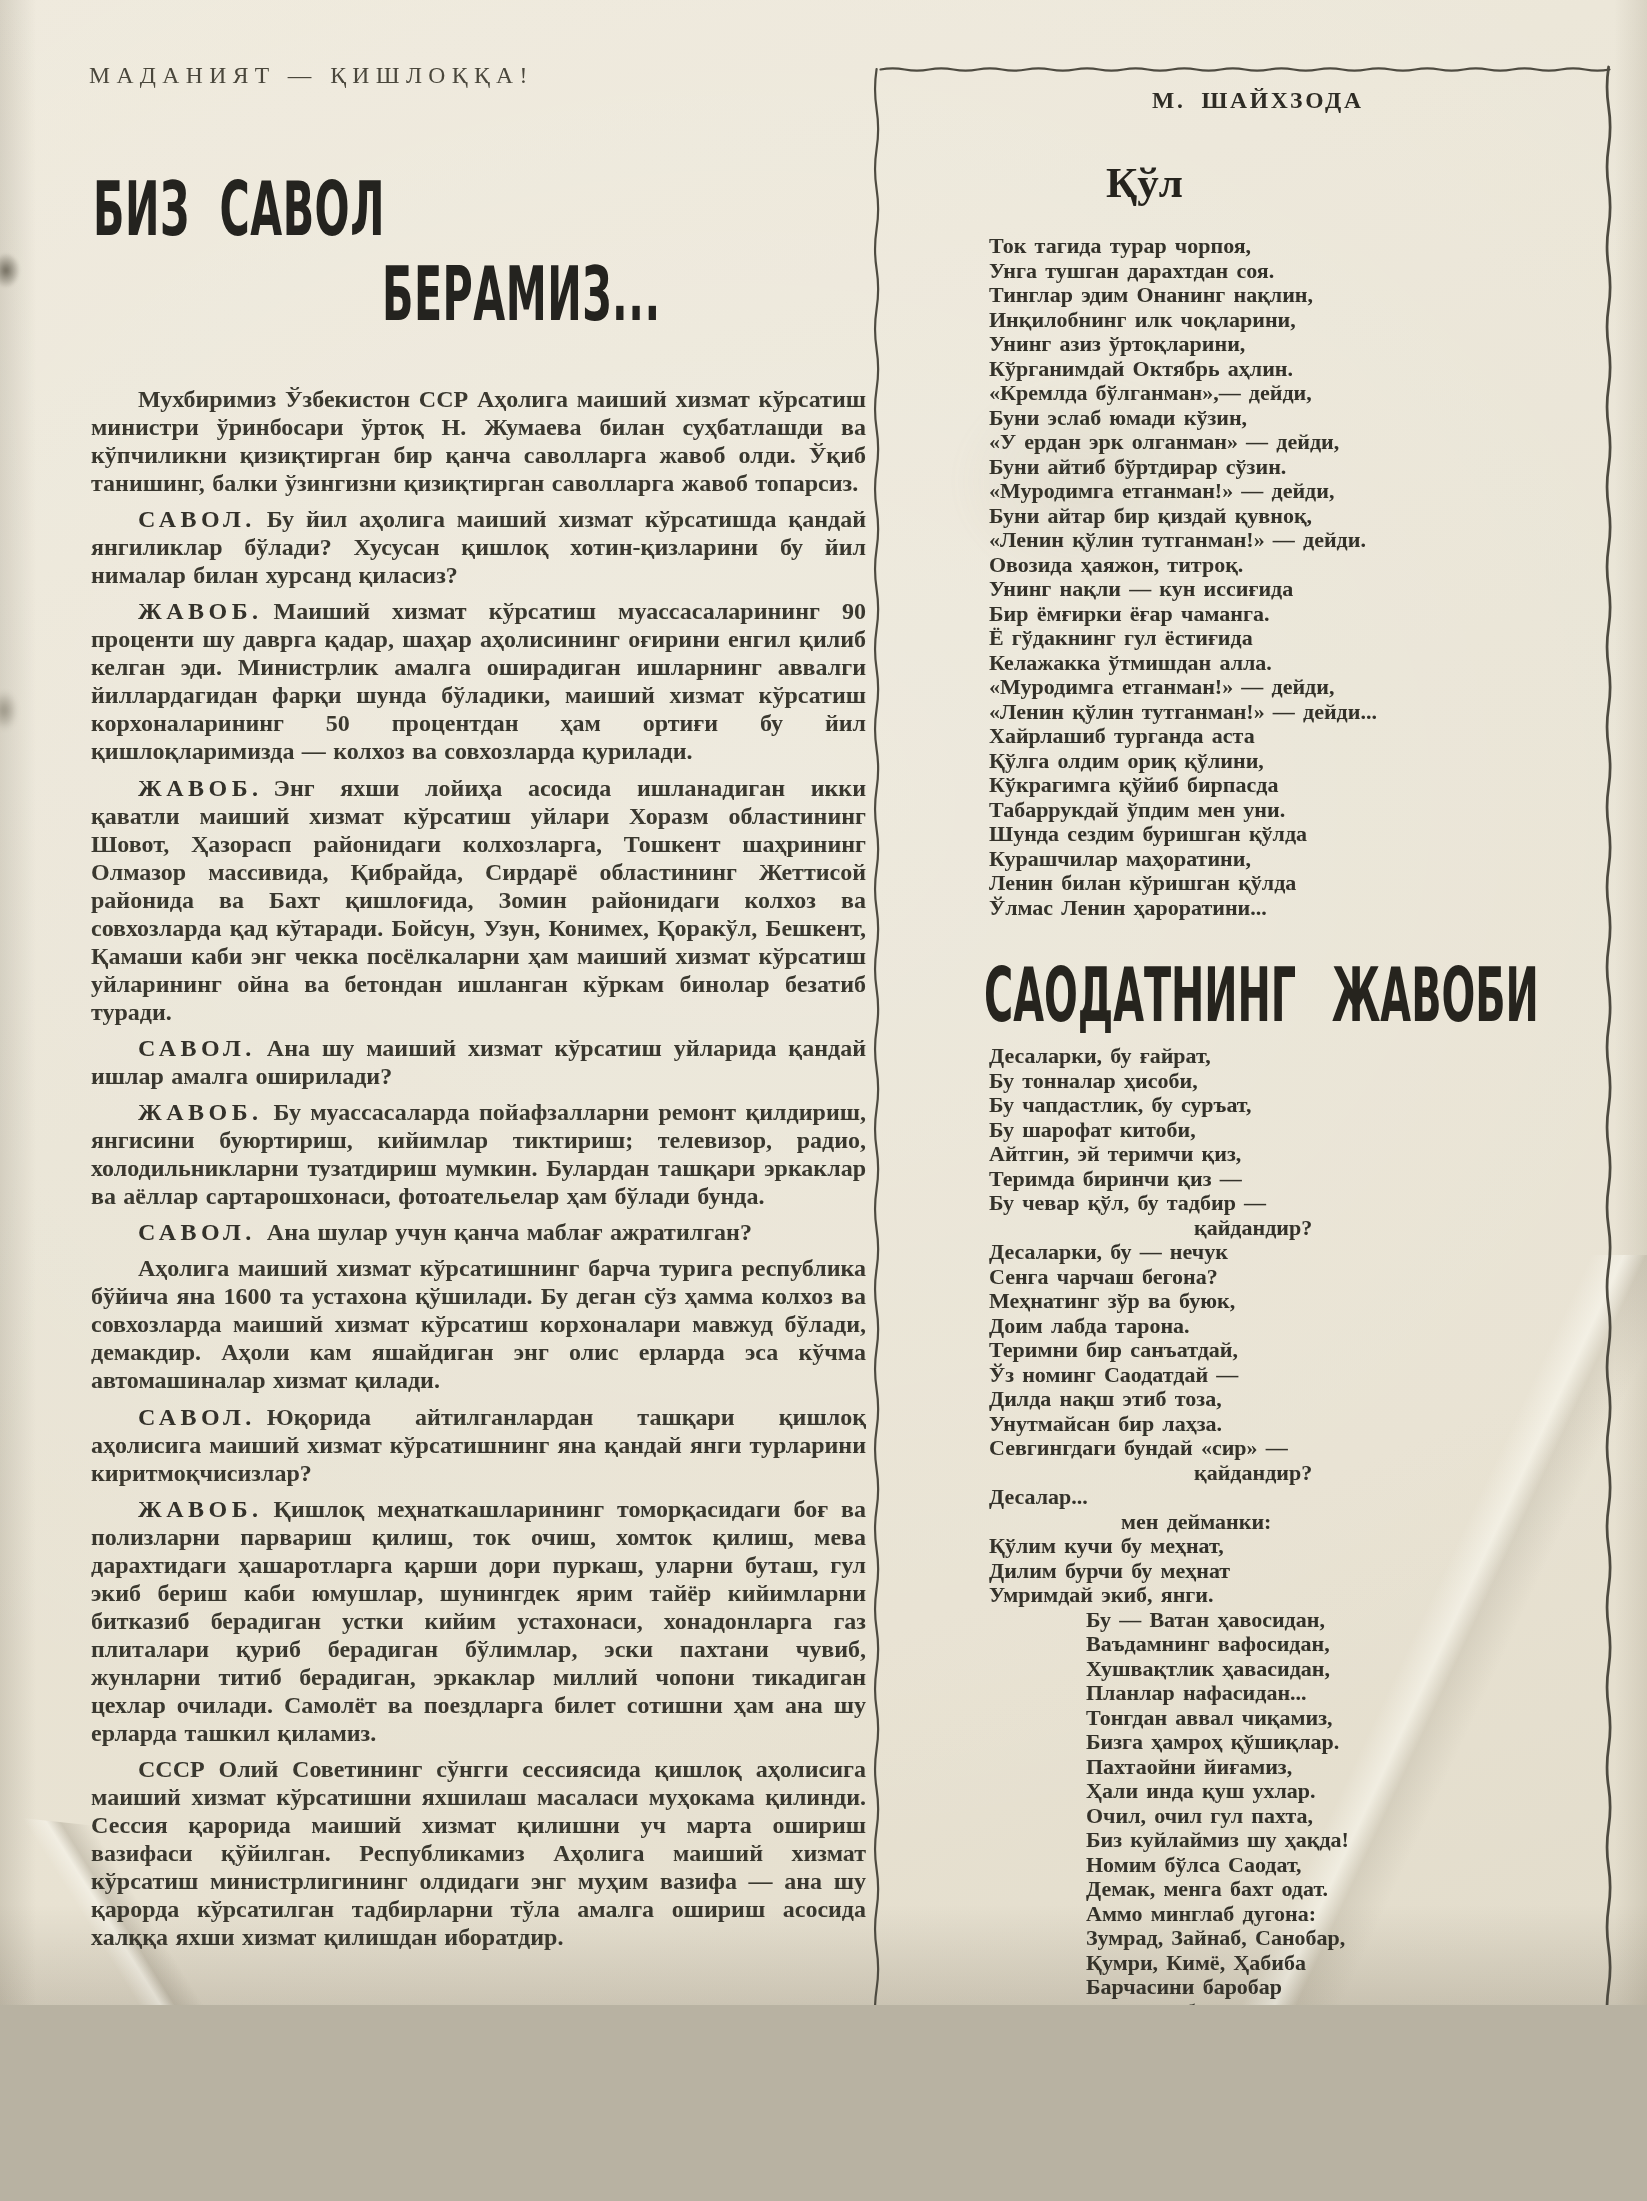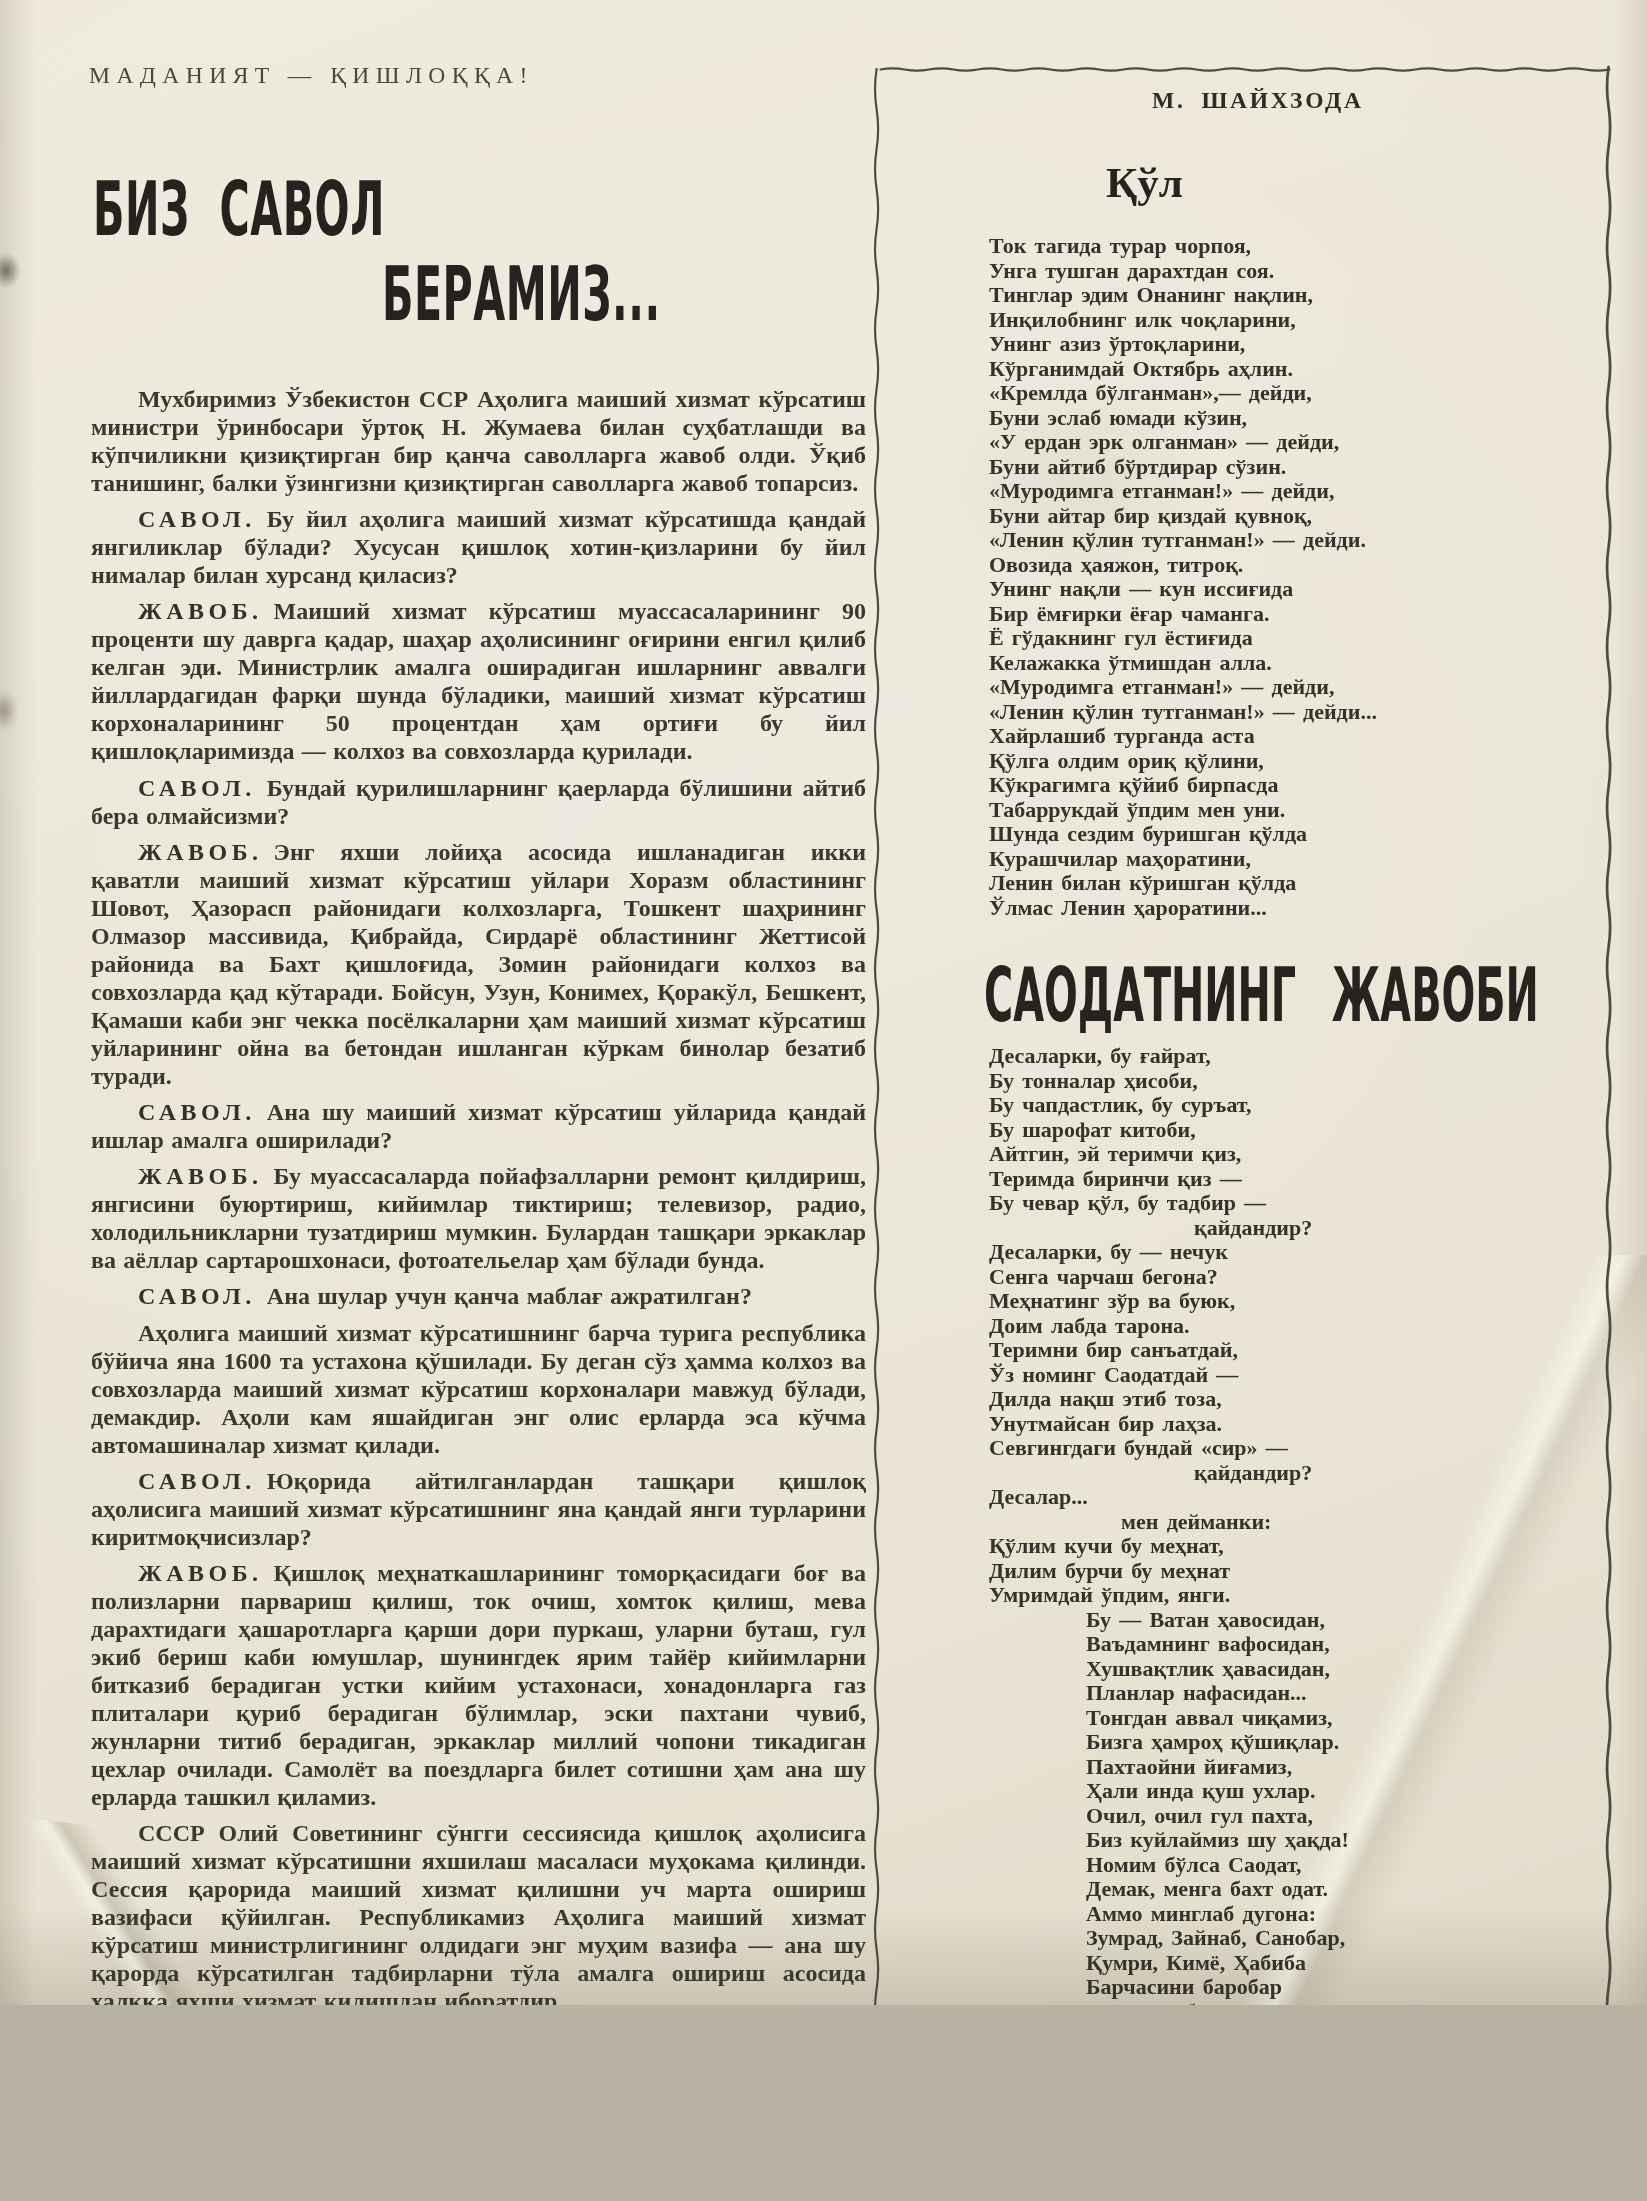--- a/index.html
+++ b/index.html
@@ -108,21 +108,20 @@
   <div class="headline">
     <div class="hl hl1">БИЗ САВОЛ</div>
     <div class="hl hl2">БЕРАМИЗ...</div>
   </div>
 
   <div class="article">
 
   <p class="para"><span>Мухбиримиз Ўзбекистон ССР Аҳолига маиший хизмат кўрсатиш министри ўринбосари ўртоқ Н. Жумаева билан суҳбатлашди ва кўпчиликни қизиқтирган бир қанча саволларга жавоб олди. Ўқиб танишинг, балки ўзингизни қизиқтирган саволларга жавоб топарсиз.</span></p>
       <p class="para"><span class="qa">САВОЛ.</span><span>Бу йил аҳолига маиший хизмат кўрсатишда қандай янгиликлар бўлади? Хусусан қишлоқ хотин-қизларини бу йил нималар билан хурсанд қиласиз?</span></p>
       <p class="para"><span class="qa">ЖАВОБ.</span><span>Маиший хизмат кўрсатиш муассасаларининг 90 проценти шу даврга қадар, шаҳар аҳолисининг оғирини енгил қилиб келган эди. Министрлик амалга оширадиган ишларнинг аввалги йиллардагидан фарқи шунда бўладики, маиший хизмат кўрсатиш корхоналарининг 50 процентдан ҳам ортиғи бу йил қишлоқларимизда — колхоз ва совхозларда қурилади.</span></p>
-      <p class="para"><span class="qa">САВОЛ.</span><span>Бундай қурилишларнинг қаерларда бўлишини айтиб бера олмайсизми?</span></p>
       <p class="para"><span class="qa">ЖАВОБ.</span><span>Энг яхши лойиҳа асосида ишланадиган икки қаватли маиший хизмат кўрсатиш уйлари Хоразм областининг Шовот, Ҳазорасп районидаги колхозларга, Тошкент шаҳрининг Олмазор массивида, Қибрайда, Сирдарё областининг Жеттисой районида ва Бахт қишлоғида, Зомин районидаги колхоз ва совхозларда қад кўтаради. Бойсун, Узун, Конимех, Қоракўл, Бешкент, Қамаши каби энг чекка посёлкаларни ҳам маиший хизмат кўрсатиш уйларининг ойна ва бетондан ишланган кўркам бинолар безатиб туради.</span></p>
       <p class="para"><span class="qa">САВОЛ.</span><span>Ана шу маиший хизмат кўрсатиш уйларида қандай ишлар амалга оширилади?</span></p>
       <p class="para"><span class="qa">ЖАВОБ.</span><span>Бу муассасаларда пойафзалларни ремонт қилдириш, янгисини буюртириш, кийимлар тиктириш; телевизор, радио, холодильникларни тузатдириш мумкин. Булардан ташқари эркаклар ва аёллар сартарошхонаси, фотоательелар ҳам бўлади бунда.</span></p>
       <p class="para"><span class="qa">САВОЛ.</span><span>Ана шулар учун қанча маблағ ажратилган?</span></p>
       <p class="para"><span>Аҳолига маиший хизмат кўрсатишнинг барча турига республика бўйича яна 1600 та устахона қўшилади. Бу деган сўз ҳамма колхоз ва совхозларда маиший хизмат кўрсатиш корхоналари мавжуд бўлади, демакдир. Аҳоли кам яшайдиган энг олис ерларда эса кўчма автомашиналар хизмат қилади.</span></p>
       <p class="para"><span class="qa">САВОЛ.</span><span>Юқорида айтилганлардан ташқари қишлоқ аҳолисига маиший хизмат кўрсатишнинг яна қандай янги турларини киритмоқчисизлар?</span></p>
       <p class="para"><span class="qa">ЖАВОБ.</span><span>Қишлоқ меҳнаткашларининг томорқасидаги боғ ва полизларни парвариш қилиш, ток очиш, хомток қилиш, мева дарахтидаги ҳашаротларга қарши дори пуркаш, уларни буташ, гул экиб бериш каби юмушлар, шунингдек ярим тайёр кийимларни битказиб берадиган устки кийим устахонаси, хонадонларга газ плиталари қуриб берадиган бўлимлар, эски пахтани чувиб, жунларни титиб берадиган, эркаклар миллий чопони тикадиган цехлар очилади. Самолёт ва поездларга билет сотишни ҳам ана шу ерларда ташкил қиламиз.</span></p>
       <p class="para"><span>СССР Олий Советининг сўнгги сессиясида қишлоқ аҳолисига маиший хизмат кўрсатишни яхшилаш масаласи муҳокама қилинди. Сессия қарорида маиший хизмат қилишни уч марта ошириш вазифаси қўйилган. Республикамиз Аҳолига маиший хизмат кўрсатиш министрлигининг олдидаги энг муҳим вазифа — ана шу қарорда кўрсатилган тадбирларни тўла амалга ошириш асосида халққа яхши хизмат қилишдан иборатдир.</span></p>
     </div>
 
@@ -195,21 +194,21 @@
         <div class="pline"><span>Теримни бир санъатдай,</span></div>
         <div class="pline"><span>Ўз номинг Саодатдай —</span></div>
         <div class="pline"><span>Дилда нақш этиб тоза,</span></div>
         <div class="pline"><span>Унутмайсан бир лаҳза.</span></div>
         <div class="pline"><span>Севгингдаги бундай «сир» —</span></div>
         <div class="pline ind3"><span>қайдандир?</span></div>
         <div class="pline"><span>Десалар...</span></div>
         <div class="pline ind2"><span>мен дейманки:</span></div>
         <div class="pline"><span>Қўлим кучи бу меҳнат,</span></div>
         <div class="pline"><span>Дилим бурчи бу меҳнат</span></div>
-        <div class="pline"><span>Умримдай ўпдим, янги.</span></div>
+        <div class="pline"><span>Умримдай экиб, янги.</span></div>
         <div class="pline ind1"><span>Бу — Ватан ҳавосидан,</span></div>
         <div class="pline ind1"><span>Ваъдамнинг вафосидан,</span></div>
         <div class="pline ind1"><span>Хушвақтлик ҳавасидан,</span></div>
         <div class="pline ind1"><span>Планлар нафасидан...</span></div>
         <div class="pline ind1"><span>Тонгдан аввал чиқамиз,</span></div>
         <div class="pline ind1"><span>Бизга ҳамроҳ қўшиқлар.</span></div>
         <div class="pline ind1"><span>Пахтаойни йиғамиз,</span></div>
         <div class="pline ind1"><span>Ҳали инда қуш ухлар.</span></div>
         <div class="pline ind1"><span>Очил, очил гул пахта,</span></div>
         <div class="pline ind1"><span>Биз куйлаймиз шу ҳақда!</span></div>

